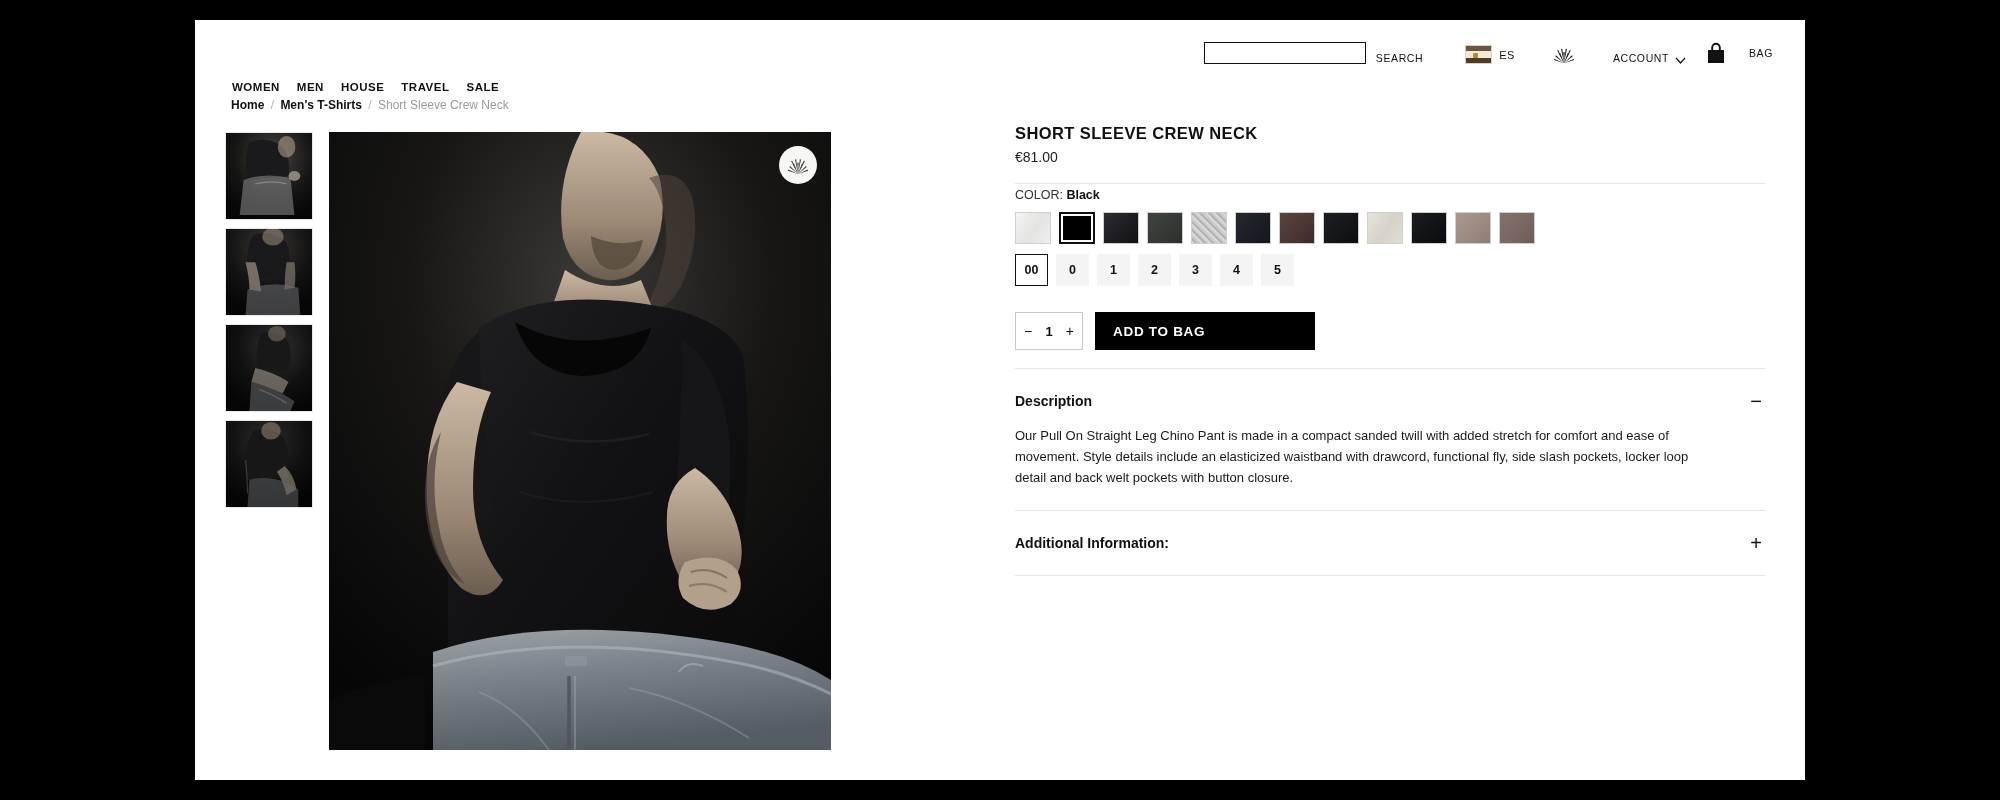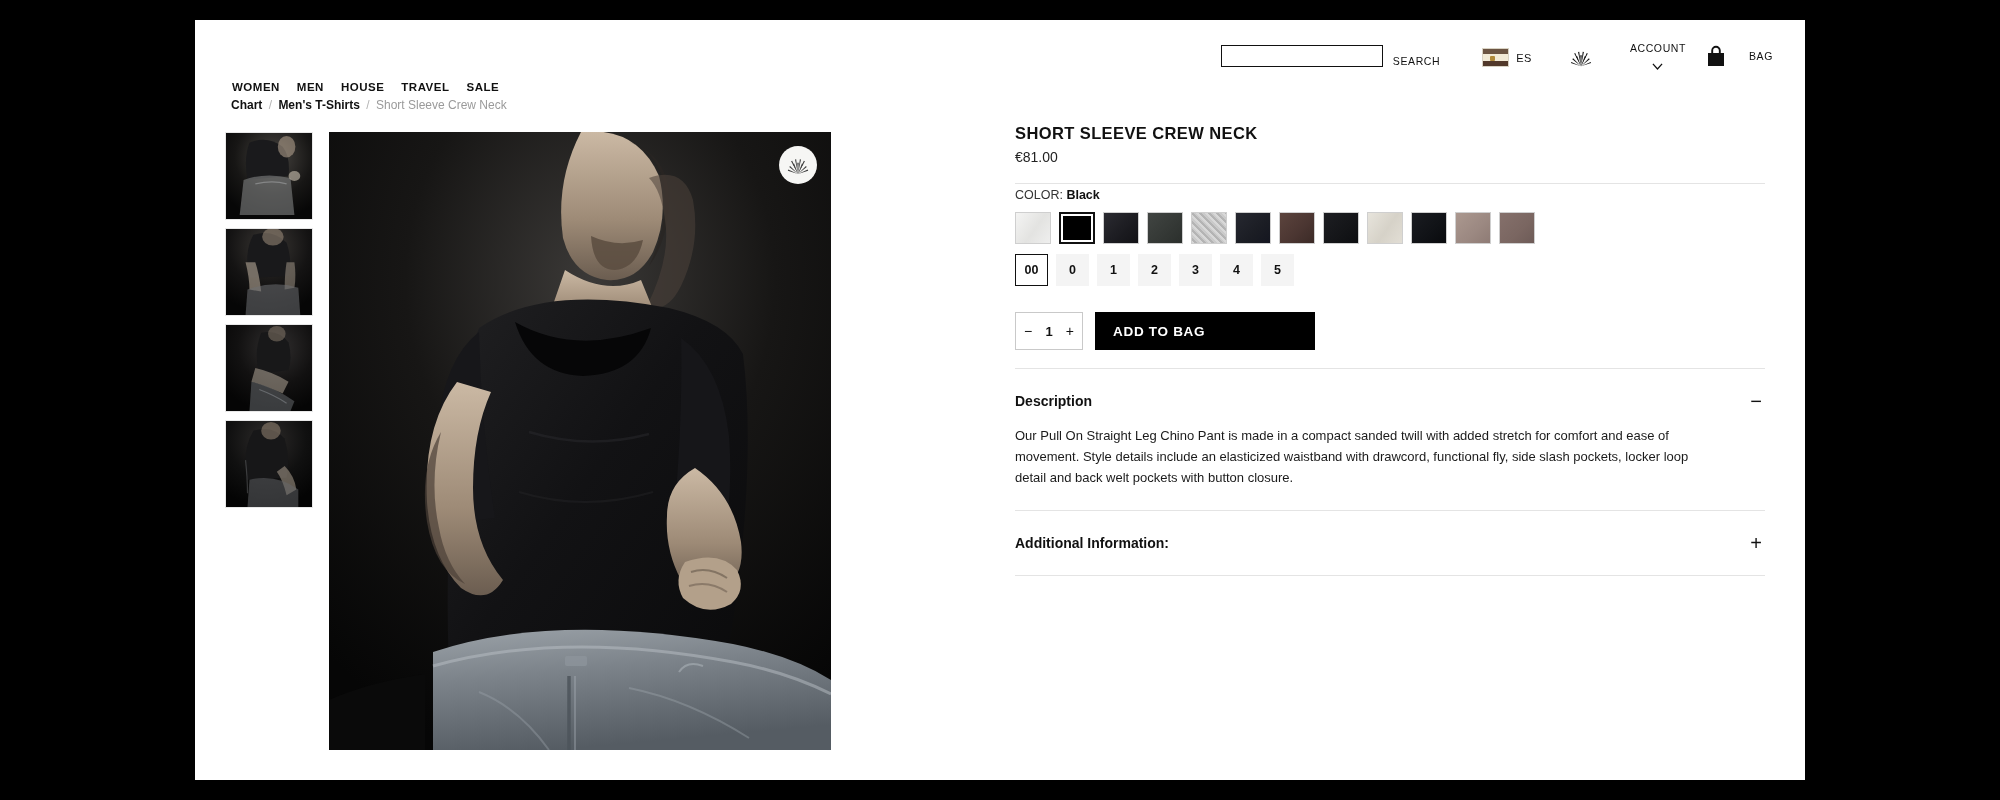--- a/index.html
+++ b/index.html
@@ -57,21 +57,21 @@
     border: 1px solid #d9d3c4; background: #f2ead6;
   }
   .flag .s1 { position:absolute; top:0; left:0; right:0; height:5px; background:#6b5442; }
   .flag .s2 { position:absolute; bottom:0; left:0; right:0; height:5px; background:#52392b; }
   .flag .emb { position:absolute; left:7px; top:7px; width:5px; height:5px; background:#b08a3a; border-radius:1px;}
   .lang-code { font-size: 11px; letter-spacing: 0.5px; color: #111; margin-left: 7px; }
 
   .agave { margin-left: 38px; width: 22px; height: 20px; display:block; }
   .account {
     display: flex; align-items: center; gap: 6px; margin-left: 38px;
-    font-size: 10.5px; letter-spacing: 0.6px; color: #111; flex-direction: column;
+    font-size: 10.5px; letter-spacing: 0.6px; color: #111;
   }
   .chev { width: 11px; height: 7px; display:block; }
   .bag-wrap { display: flex; align-items: center; gap: 23px; margin-left: 20px; }
   .bag-icon { width: 20px; height: 22px; display:block; }
   .bag-label { font-size: 10.5px; letter-spacing: 0.6px; color: #111; }
 
   
   .breadcrumb {
     position: absolute; left: 36px; top: 78px;
     font-size: 12px; color: #9a9a9a;
@@ -228,21 +228,21 @@
             <path d="M6.2 8 V5.6 a3.8 3.8 0 0 1 7.6 0 V8" fill="none" stroke="#111" stroke-width="1.9"></path>
             <rect x="2" y="8" width="16" height="13" fill="#111"></rect>
           </svg>
         </span>
         <span class="bag-label">BAG</span>
       </div>
     </div>
   </div>
 
   <div class="breadcrumb">
-    <span class="crumb-strong">Chart</span>
+    <span class="crumb-strong">Home</span>
     <span class="sep">/</span>
     <span class="crumb-strong">Men's T-Shirts</span>
     <span class="sep">/</span>
     <span class="crumb-cur">Short Sleeve Crew Neck</span>
   </div>
 
   <div class="content">
 
     <div class="thumbs">
       <div class="thumb">

